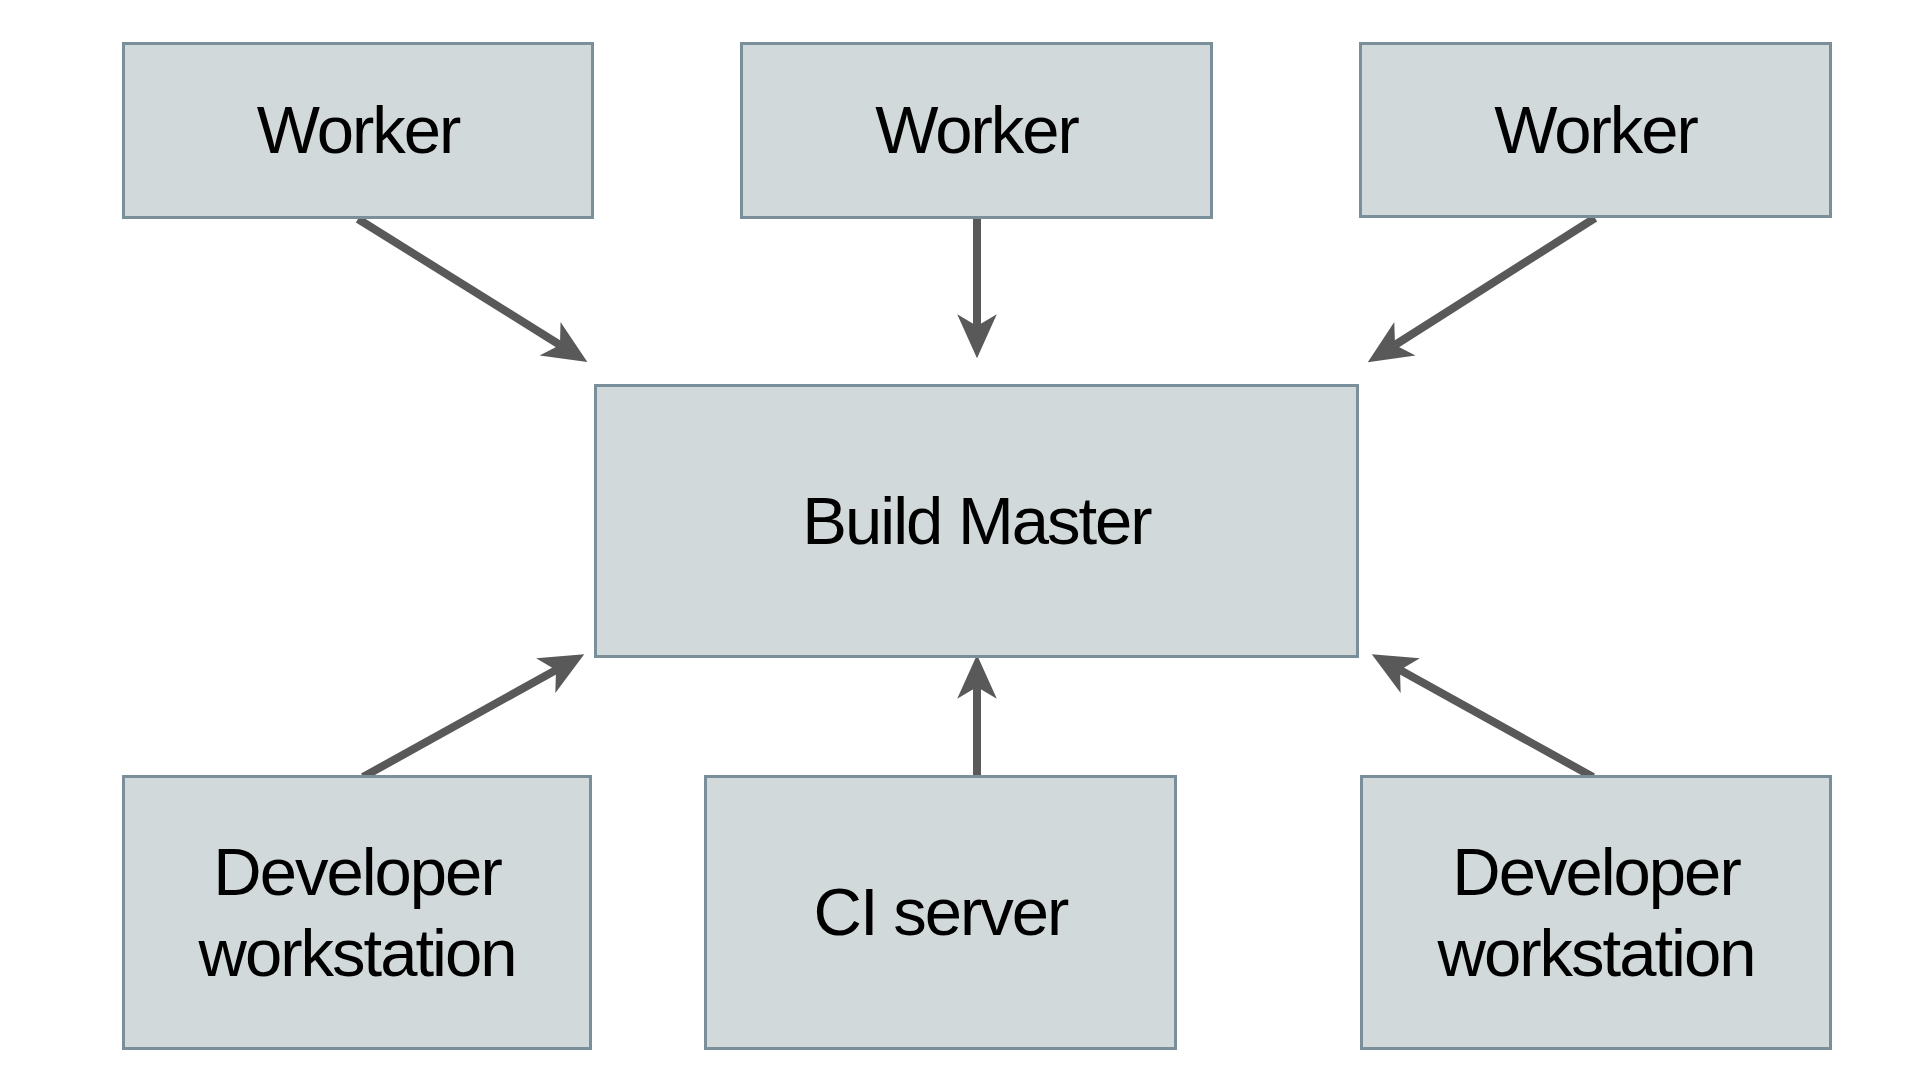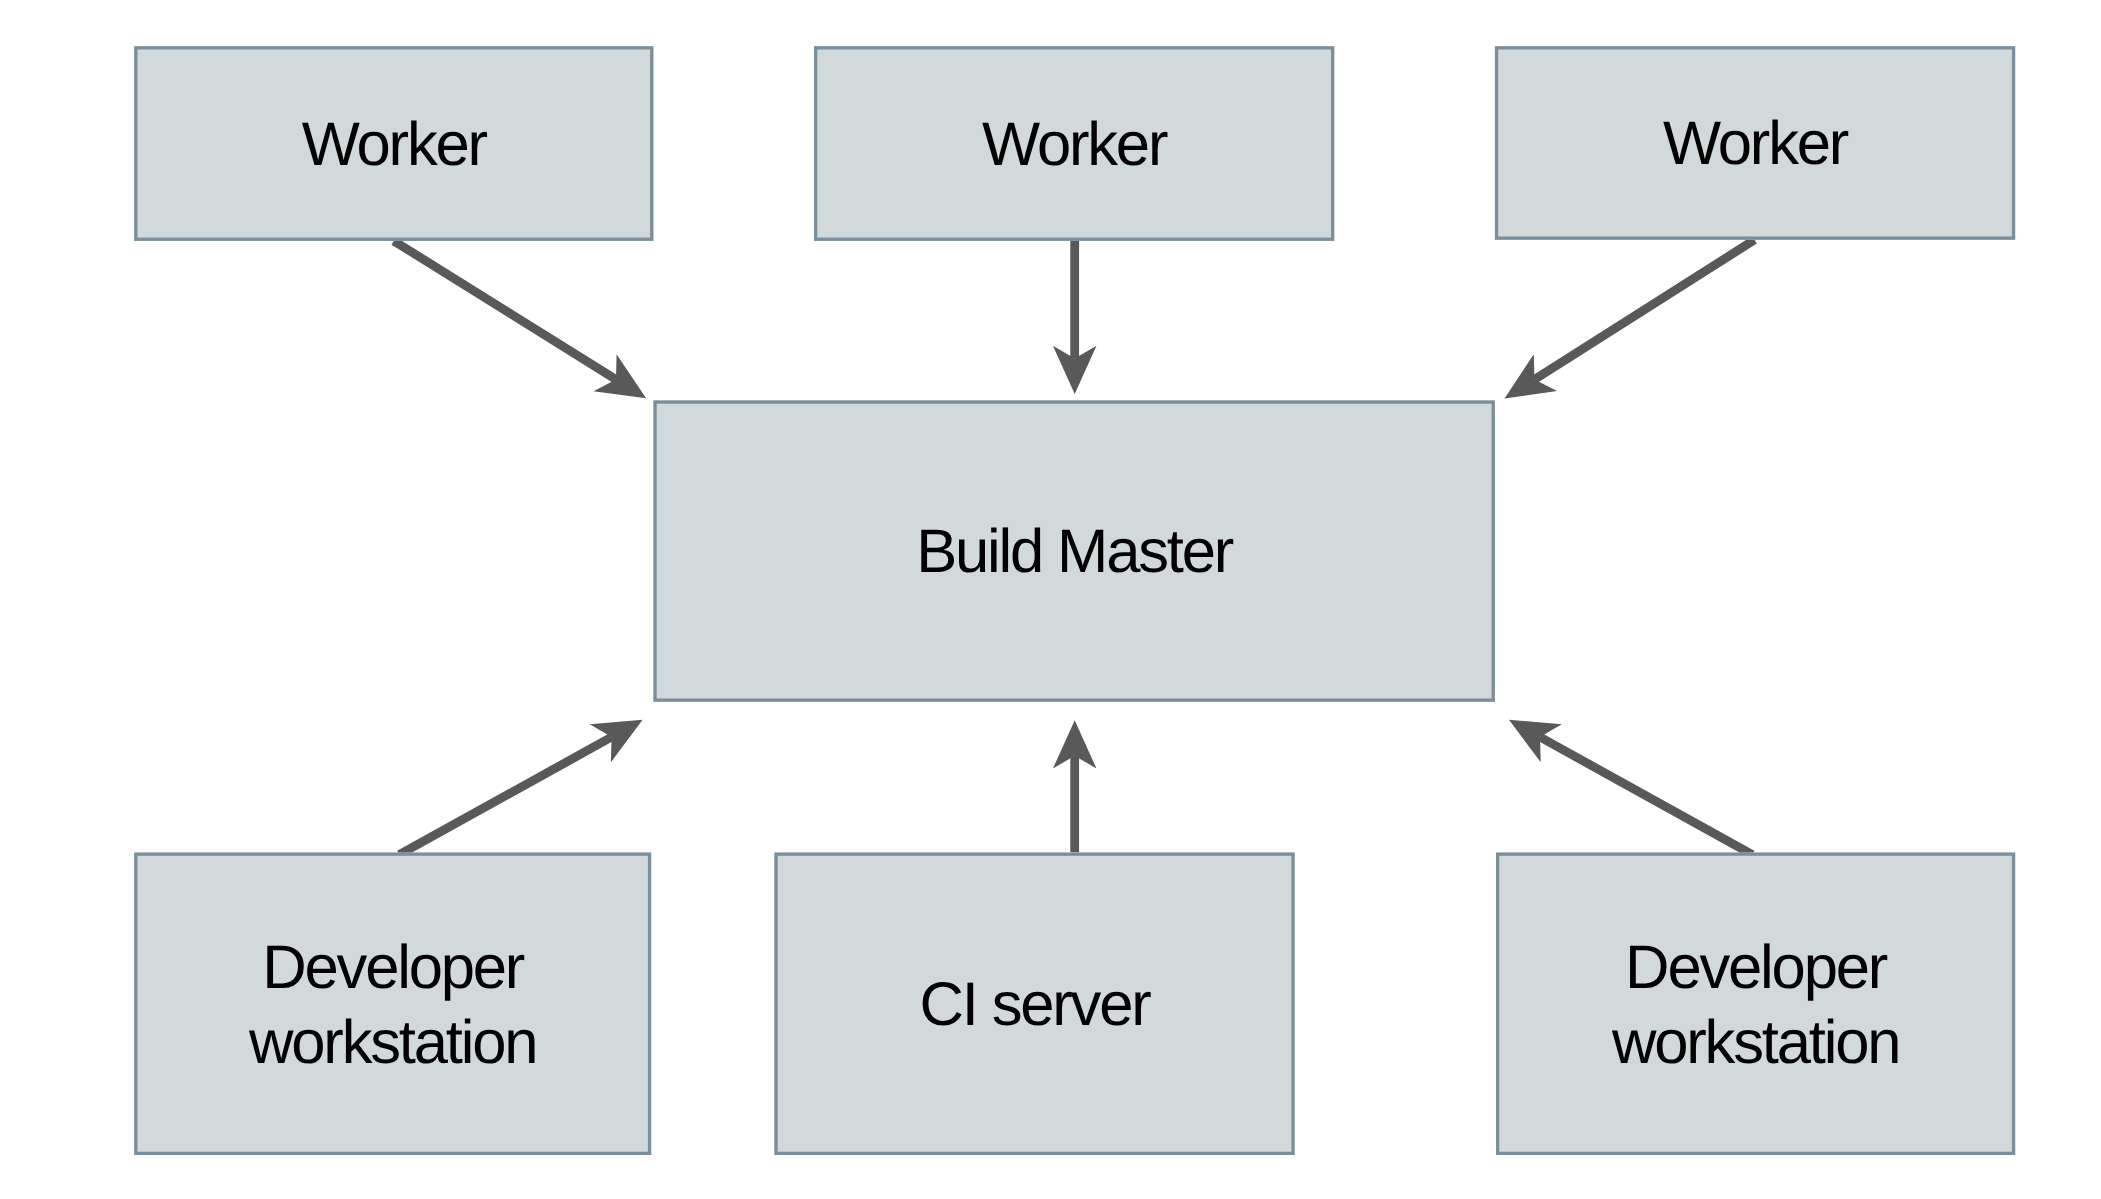--- a/index.html
+++ b/index.html
@@ -37,21 +37,21 @@
     position: absolute;
     box-sizing: border-box;
     background: var(--node-fill);
     border: 3px solid var(--node-border);
     color: var(--text);
     display: flex;
     flex-direction: column;
     align-items: center;
     justify-content: center;
     text-align: center;
-    font-size: 56px;
+    font-size: 67px;
     line-height: 1.2;
     letter-spacing: -2px;
     white-space: nowrap;
   }
   .node span { display: block; }
 </style>
 </head>
 <body>
 
 <div class="stage">
@@ -75,21 +75,21 @@
   </div>
 
   <div class="node" style="left:740px; top:42px; width:473px; height:177px;">
     <span>Worker</span>
   </div>
 
   <div class="node" style="left:1359px; top:42px; width:473px; height:176px;">
     <span>Worker</span>
   </div>
 
-  <div class="node" style="left:594px; top:364px; width:765px; height:274px;">
+  <div class="node" style="left:594px; top:384px; width:765px; height:274px;">
     <span>Build Master</span>
   </div>
 
   <div class="node" style="left:122px; top:775px; width:470px; height:275px;">
     <span>Developer</span>
     <span>workstation</span>
   </div>
 
   <div class="node" style="left:704px; top:775px; width:473px; height:275px;">
     <span>CI server</span>

